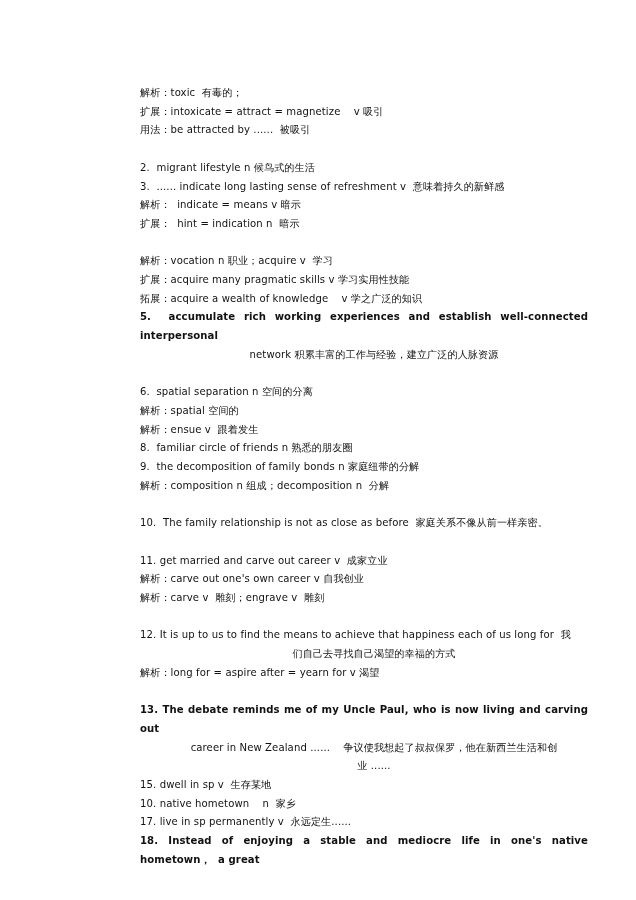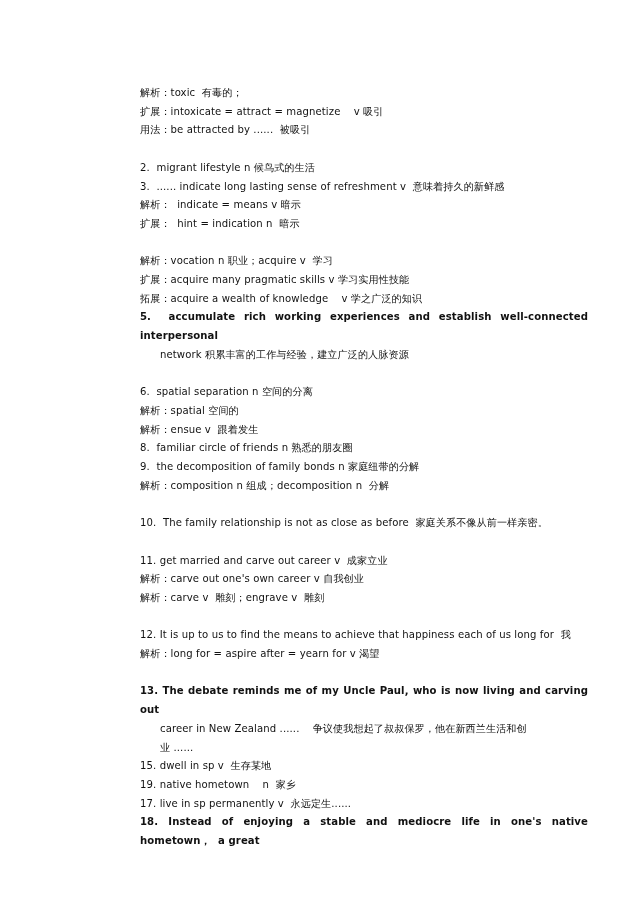--- a/index.html
+++ b/index.html
@@ -35,20 +35,21 @@
     font-size: 10.1px;
     line-height: 18.7px;
     letter-spacing: 0.1px;
     white-space: pre-wrap;
     color: #111111;
     min-height: 18.7px;
   }
   .line.indent {
     padding-left: 20px;
     text-indent: 0;
+    text-align: center;
   }
   .line.blank {
     height: 18.7px;
     line-height: 18.7px;
   }
   .line.justified {
     text-align: justify;
     text-align-last: left;
     font-weight: bold;
   }
@@ -83,23 +84,24 @@
       <div class="line cjk">9.  the decomposition of family bonds n 家庭纽带的分解</div>
       <div class="line cjk">解析：composition n 组成；decomposition n  分解</div>
       <div class="line cjk blank"></div>
       <div class="line cjk">10.  The family relationship is not as close as before  家庭关系不像从前一样亲密。</div>
       <div class="line cjk blank"></div>
       <div class="line cjk">11. get married and carve out career v  成家立业</div>
       <div class="line cjk">解析：carve out one's own career v 自我创业</div>
       <div class="line cjk">解析：carve v  雕刻；engrave v  雕刻</div>
       <div class="line cjk blank"></div>
       <div class="line cjk">12. It is up to us to find the means to achieve that happiness each of us long for  我</div>
+      <div class="line cjk indent">们自己去寻找自己渴望的幸福的方式</div>
       <div class="line cjk">解析：long for = aspire after = yearn for v 渴望</div>
       <div class="line cjk blank"></div>
       <div class="line cjk justified">13. The debate reminds me of my Uncle Paul, who is now living and carving out</div>
       <div class="line cjk indent">career in New Zealand ......    争议使我想起了叔叔保罗，他在新西兰生活和创</div>
       <div class="line cjk indent">业 ......</div>
       <div class="line cjk">15. dwell in sp v  生存某地</div>
-      <div class="line cjk">19. native hometown    n  家乡</div>
+      <div class="line cjk">10. native hometown    n  家乡</div>
       <div class="line cjk">17. live in sp permanently v  永远定生......</div>
       <div class="line cjk justified">18. Instead of enjoying a stable and mediocre life in one's native hometown，  a great</div>
     </div>
 </div>
 
 </body></html>

